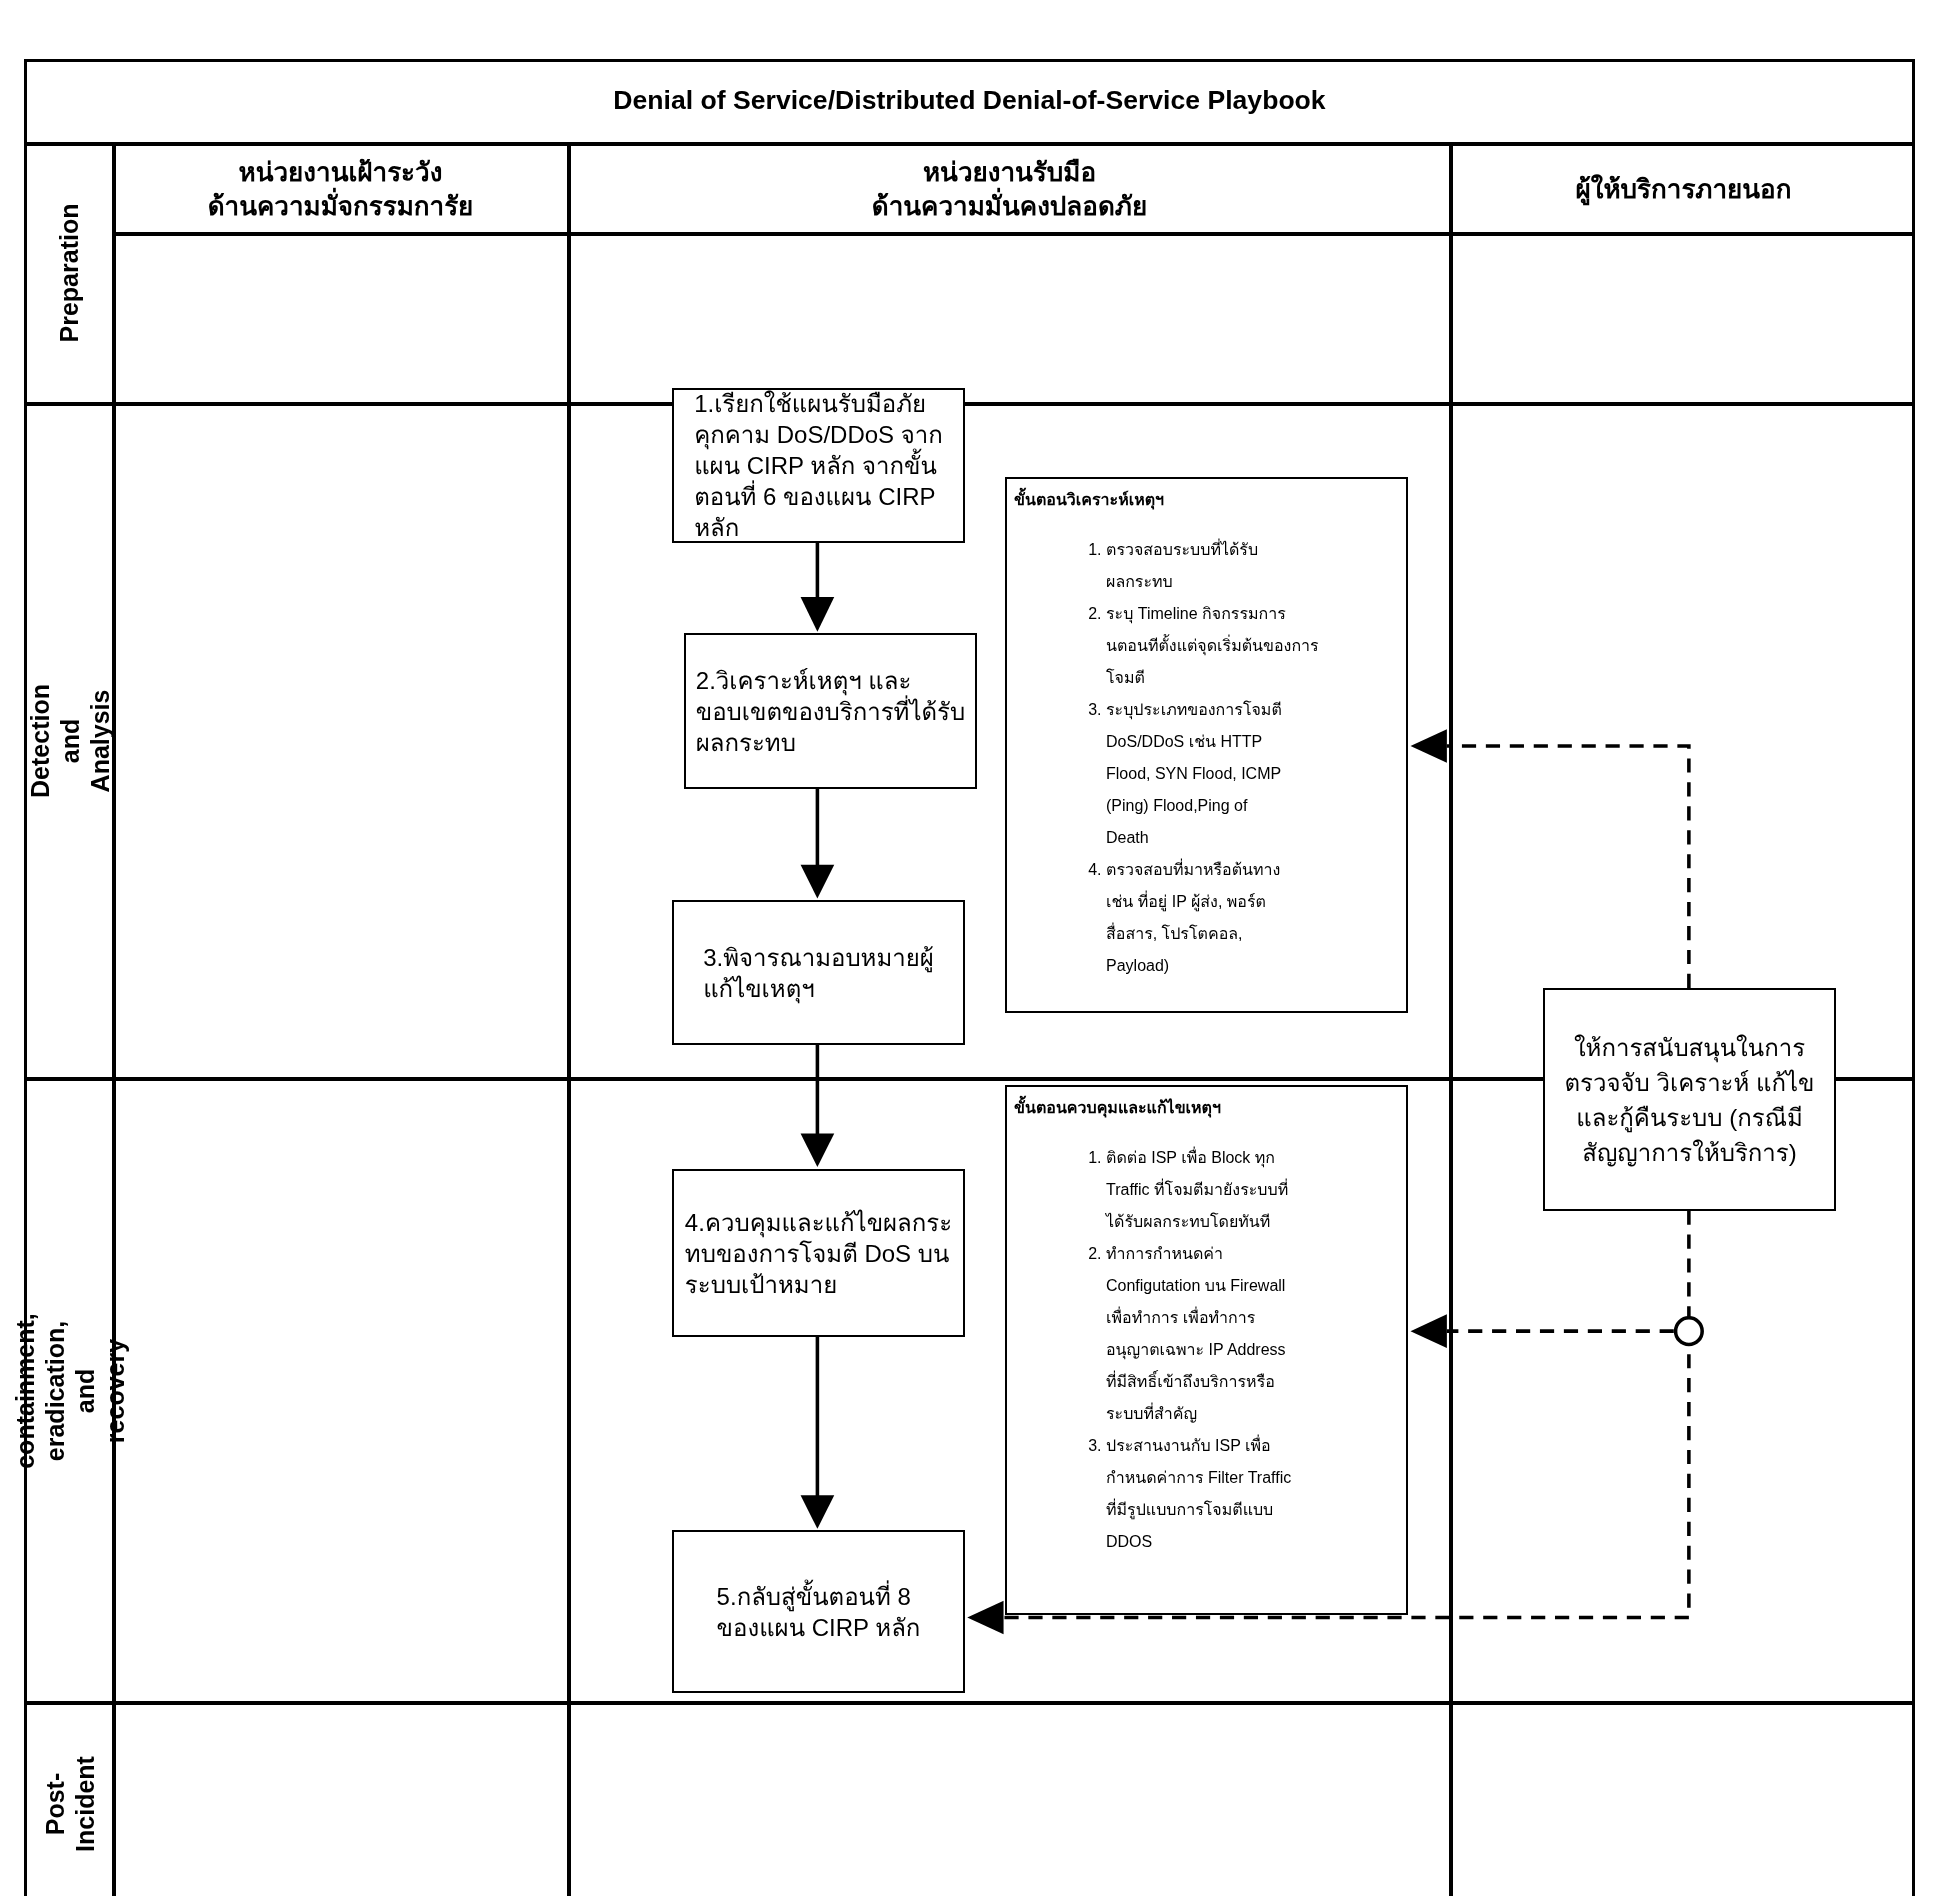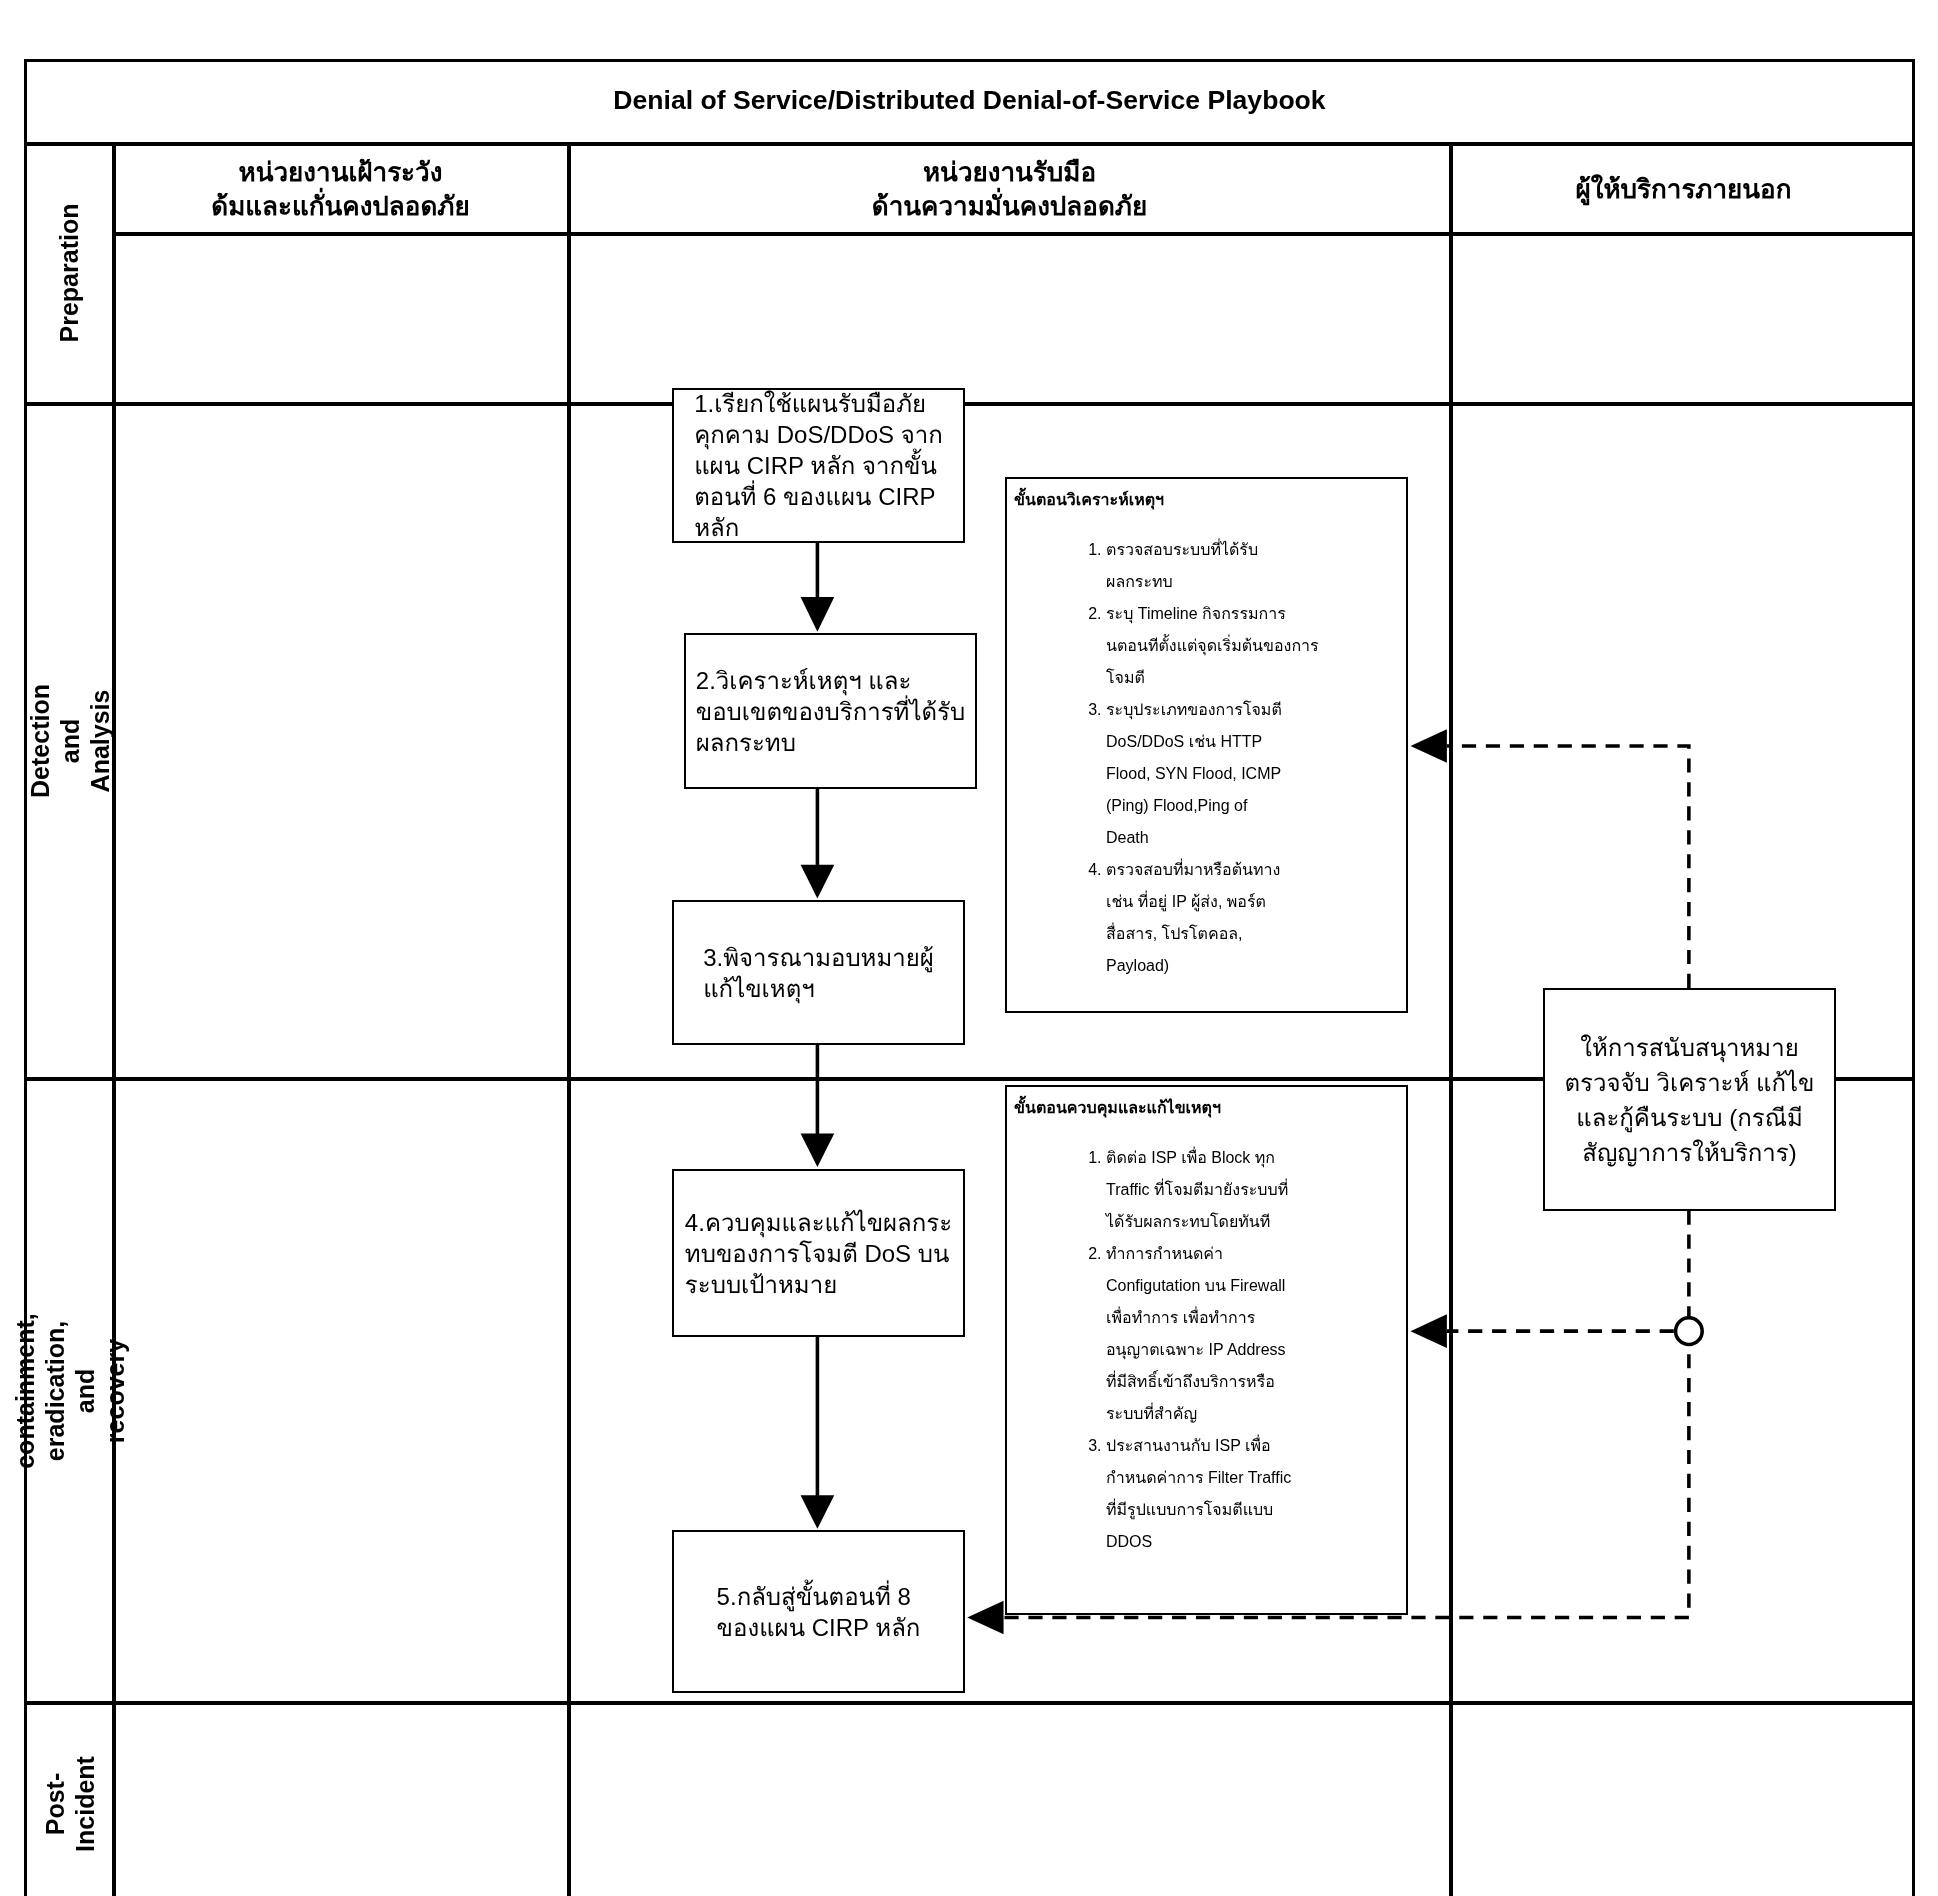--- a/index.html
+++ b/index.html
@@ -41,21 +41,21 @@
   <div class="line" style="left:112px; top:200px; width:1803px; height:3.5px;"></div>
   <div class="line" style="left:24px; top:370px; width:1891px; height:3.5px;"></div>
   <div class="line" style="left:24px; top:1045px; width:1891px; height:3.5px;"></div>
   <div class="line" style="left:24px; top:1669px; width:1891px; height:3.5px;"></div>
   <div class="line" style="left:112px; top:110px; width:3.5px; height:1763px;"></div>
   <div class="line" style="left:567px; top:110px; width:3.5px; height:1763px;"></div>
   <div class="line" style="left:1449px; top:110px; width:3.5px; height:1763px;"></div>
 
   <div class="cell title-cell" style="left:24px; top:26.6px; width:1891px; height:83px;">Denial of Service/Distributed Denial-of-Service Playbook</div>
   <div class="cell colhead" style="left:115px; top:113px; width:451px; height:87px;">หน่วยงานเฝ้าระวัง
-ด้มและแกั่นคงปลอดภัย</div>
+ด้านความมั่จกรรมการัย</div>
   <div class="cell colhead" style="left:570px; top:113px; width:879px; height:87px;">หน่วยงานรับมือ
 ด้านความมั่นคงปลอดภัย</div>
   <div class="cell colhead" style="left:1452px; top:113px; width:463px; height:87px;">ผู้ให้บริการภายนอก</div>
 
   <div class="cell lane-cell" style="left:27.5px; top:113px; width:84px; height:256px;">
     <span class="lane-label">Preparation</span>
   </div>
   <div class="cell lane-cell" style="left:27.5px; top:373px; width:84px; height:672px;">
     <span class="lane-label">Detection and Analysis</span>
   </div>
@@ -141,19 +141,19 @@
 อนุญาตเฉพาะ IP Address
 ที่มีสิทธิ์เข้าถึงบริการหรือ
 ระบบที่สำคัญ</li>
       <li>ประสานงานกับ ISP เพื่อ
 กำหนดค่าการ Filter Traffic
 ที่มีรูปแบบการโจมตีแบบ
 DDOS</li>
     </ol>
   </div>
 
-  <div class="node support" style="left:1543px; top:956px; width:293px; height:223px;">ให้การสนับสนุาหมาย
+  <div class="node support" style="left:1543px; top:956px; width:293px; height:223px;">ให้การสนับสนุนในการ
 ตรวจจับ วิเคราะห์ แก้ไข
 และกู้คืนระบบ (กรณีมี
 สัญญาการให้บริการ)</div>
 
 </div>
 
 
 </body></html>

